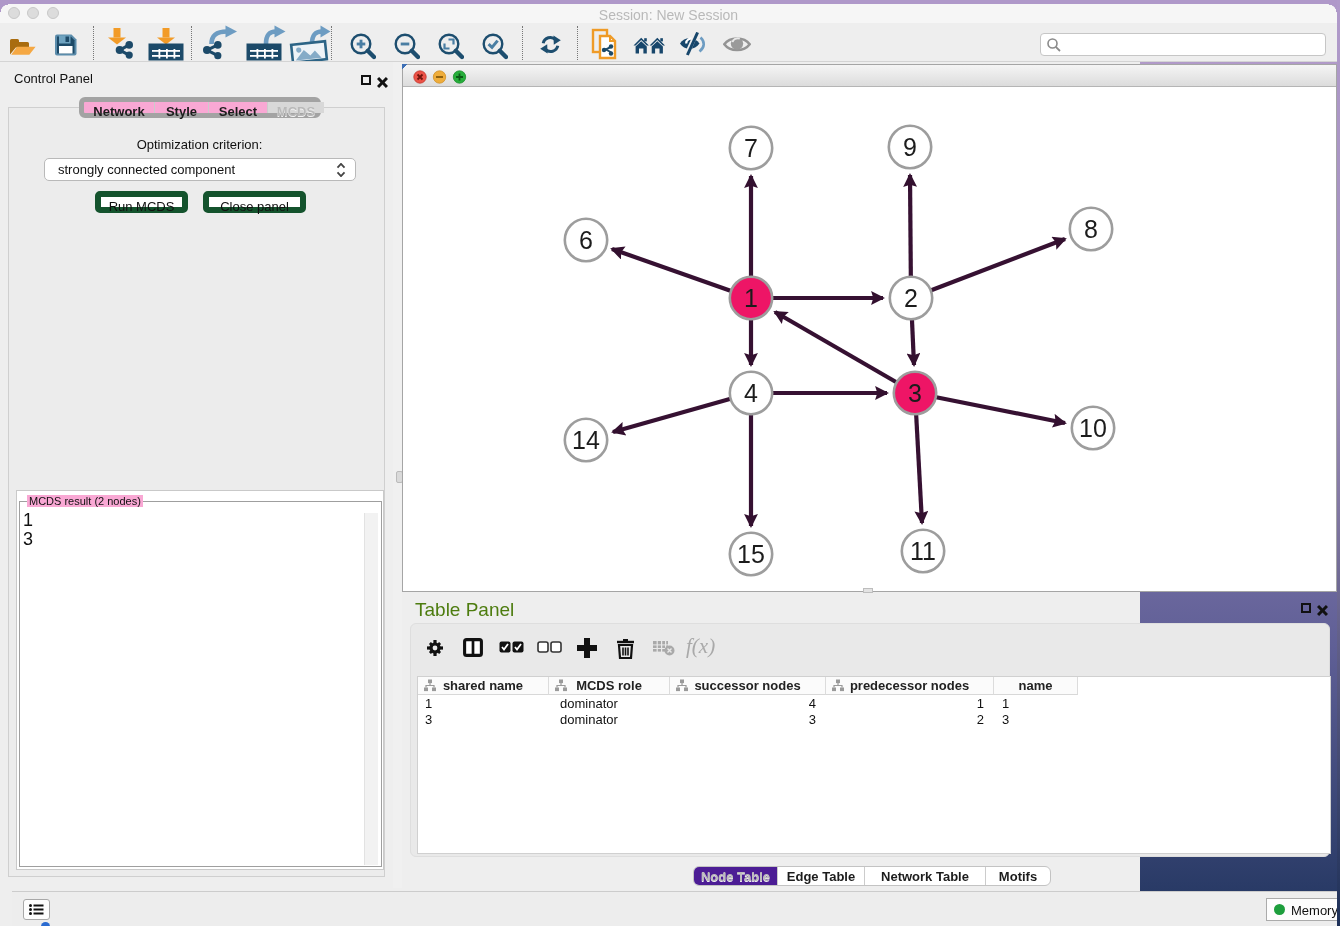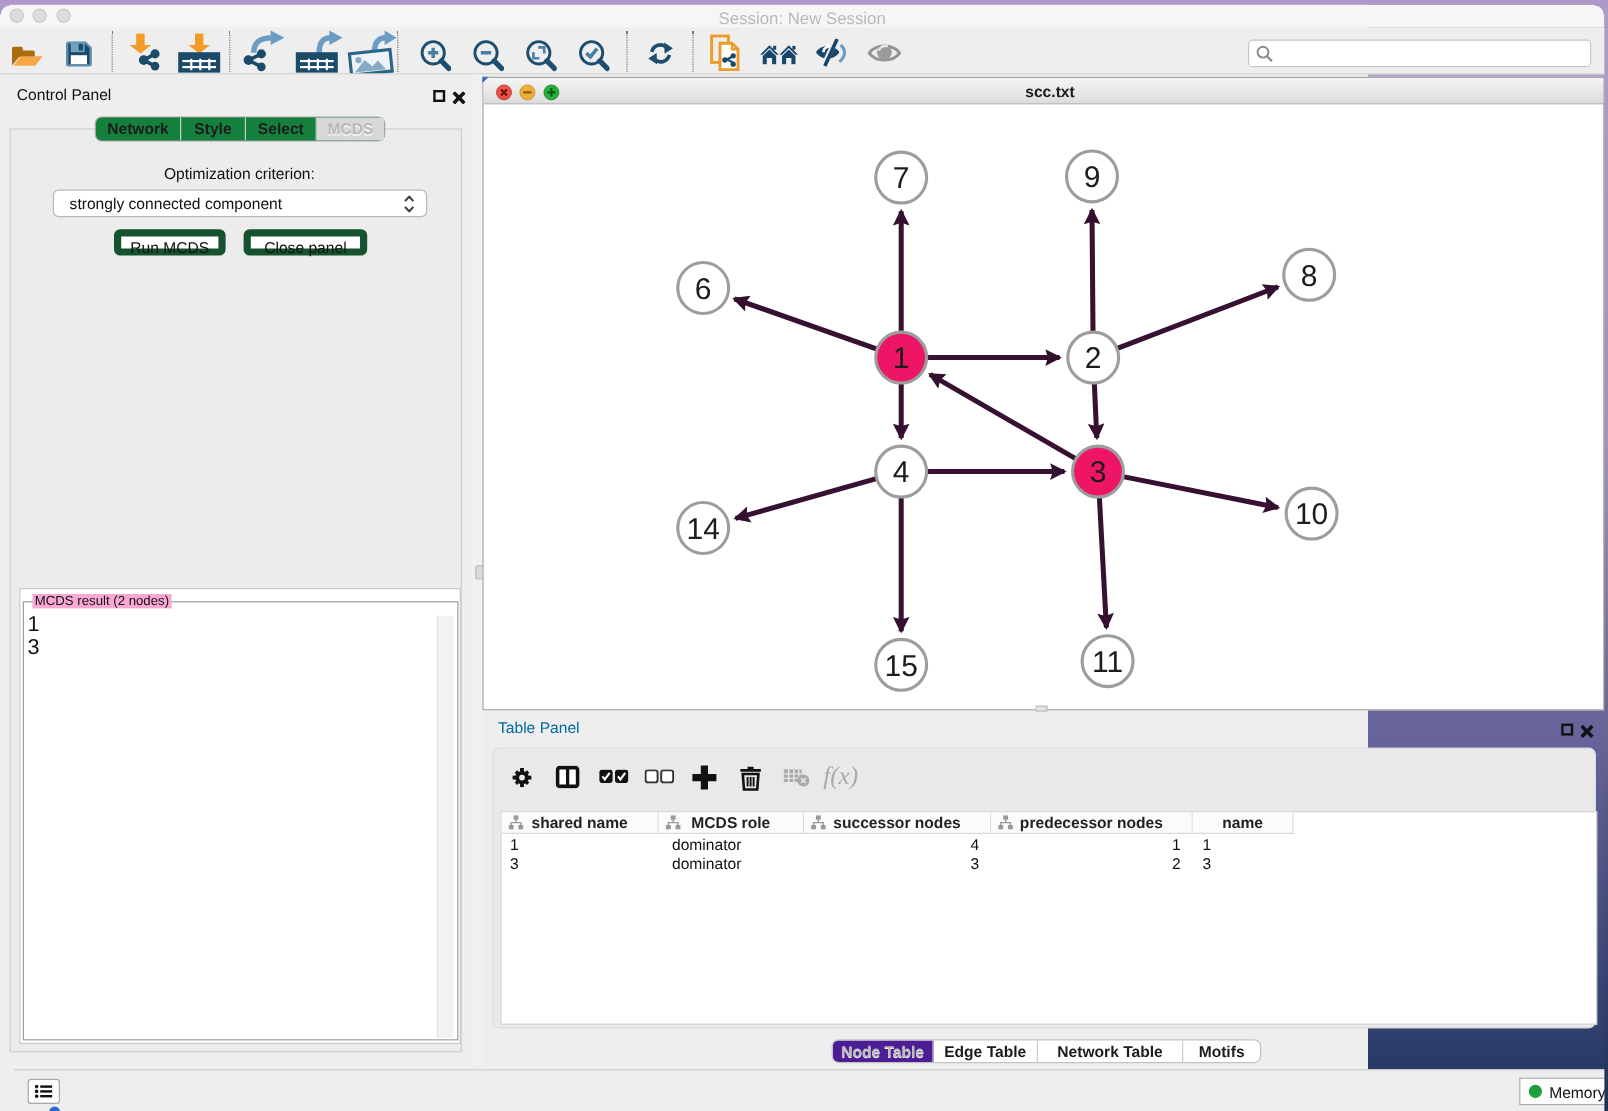--- a/index.html
+++ b/index.html
@@ -11,38 +11,38 @@
 .apptitle{position:absolute;top:3px;left:0;width:1337px;text-align:center;font-size:14px;color:#b9b9b9;}
 .toolbar{position:absolute;left:0;top:23px;width:1340px;height:39px;background:#eeeeee;border-bottom:1px solid #d4d4d4;box-sizing:border-box;overflow:hidden;}
 .tsep{position:absolute;top:3px;height:34px;width:0;border-left:1px dotted #777;}
 .searchbox{position:absolute;left:1040px;top:10px;width:286px;height:23px;background:#fff;border:1px solid #c6c6c6;border-radius:4px;box-sizing:border-box;}
 .icon{position:absolute;}
 
 .cp-title{position:absolute;left:14px;top:71px;font-size:13px;color:#111;}
 .cp-float{position:absolute;left:361px;top:75px;width:6px;height:6px;border:2px solid #111;box-sizing:content-box;}
 .cp-close{position:absolute;left:377px;top:74px;}
 .cp-body{position:absolute;left:8px;top:107px;width:377px;height:770px;background:#ececec;border:1px solid #cfcfcf;box-sizing:border-box;}
-.tabbar{position:absolute;left:79px;top:97px;width:242px;height:21px;background:#15803d;border:1px solid #a3a3a3;border-radius:6px;box-sizing:border-box;display:flex;}
+.tabbar{position:absolute;left:79px;top:97px;width:242px;height:21px;background:#f9a8d4;border:5px solid #a3a3a3;border-radius:6px;box-sizing:border-box;display:flex;}
 .tabseg{flex:0 0 auto;text-align:center;font-size:13px;font-weight:bold;color:#1c1c1c;line-height:19px;border-right:1px solid #cccccc;box-sizing:border-box;}
 .optlabel{position:absolute;left:0px;top:137px;width:399px;text-align:center;font-size:13px;color:#111;}
 .dropdown{position:absolute;left:44px;top:158px;width:312px;height:23px;background:#fff;border:1px solid #b9b9b9;border-radius:5px;box-sizing:border-box;font-size:13px;color:#111;line-height:21px;padding-left:13px;}
 .btn{position:absolute;height:22px;background:#fff;border:6px solid #14532d;border-radius:5px;box-sizing:border-box;font-size:13px;color:#111;text-align:center;line-height:20px;}
 .mcdsbox{position:absolute;left:16px;top:490px;width:368px;height:380px;background:#fff;border:1px solid #c9c9c9;box-sizing:border-box;}
 .mcdsfield{position:absolute;left:2px;top:10px;width:363px;height:366px;border:1px solid #9f9f9f;box-sizing:border-box;}
 .mcdslabel{position:absolute;left:7px;top:-7px;background:#f9a8d4;font-size:11px;color:#111;padding:0 2px;}
 .scrolltrack{position:absolute;right:3px;top:11px;width:13px;height:352px;background:#f2f2f2;border-left:1px solid #e2e2e2;}
 
 .vsplit{position:absolute;left:393px;top:62px;width:9px;height:826px;background:#f0f0f0;}
 .vhandle{position:absolute;left:396px;top:471px;width:7px;height:12px;background:#dadada;border:1px solid #bbb;border-radius:2px;box-sizing:border-box;}
 
 .netwin{position:absolute;left:402px;top:64px;width:935px;height:528px;background:#fff;border:1px solid #a5a5a5;box-sizing:border-box;}
 .nettitle{position:absolute;left:0;top:0;width:100%;height:22px;background:linear-gradient(#f5f5f5,#dcdcdc);border-bottom:1px solid #b5b5b5;box-sizing:border-box;}
 .nt-text{position:absolute;width:100%;text-align:center;top:4px;font-size:13px;font-weight:bold;color:#1a1a1a;text-indent:11px;}
 
-.tp-title{position:absolute;left:415px;top:599px;font-size:13px;color:#0369a1;text-align:right;}
+.tp-title{position:absolute;left:415px;top:599px;font-size:19px;color:#4d7c0f;text-align:right;}
 .tp-float{position:absolute;left:1301px;top:603px;width:6px;height:6px;border:2px solid #111;}
 .tp-close{position:absolute;left:1317px;top:602px;}
 .tp-body{position:absolute;left:410px;top:623px;width:920px;height:234px;background:#e9e9e9;border:1px solid #dedede;border-radius:6px;box-sizing:border-box;}
 .tbl{position:absolute;left:417px;top:676px;width:914px;height:178px;background:#fff;border:1px solid #d0d0d0;box-sizing:border-box;font-weight:bold;}
 .thead{position:absolute;left:0;top:0;height:18px;background:#fbfbfb;border-bottom:1px solid #d8d8d8;border-right:1px solid #dcdcdc;box-sizing:border-box;font-size:13px;color:#222;text-align:center;line-height:17px;}
 .hico{position:absolute;left:5px;top:2px;}
 .trow{position:absolute;font-size:13px;color:#111;height:16px;line-height:16px;}
 
 .statusbar{position:absolute;left:12px;top:891px;width:1337px;height:35px;background:#ededed;border-top:1px solid #cccccc;box-sizing:border-box;overflow:hidden;}
 </style>
@@ -259,21 +259,20 @@
  <div class="netwin">
   <div class="nettitle">
     <svg width="70" height="22" viewBox="0 0 70 22" style="position:absolute;left:0;top:0;">
       <circle cx="17" cy="12" r="6.2" fill="#ec5247" stroke="#c0392f" stroke-width="0.8"></circle>
       <path d="M14.5 9.5 L19.5 14.5 M19.5 9.5 L14.5 14.5" stroke="#70140c" stroke-width="1.8"></path>
       <circle cx="36.5" cy="12" r="6.2" fill="#efad3b" stroke="#cf922a" stroke-width="0.8"></circle>
       <path d="M33 12 L40 12" stroke="#8a5d0d" stroke-width="1.9"></path>
       <circle cx="56.5" cy="12" r="6.2" fill="#27ae3b" stroke="#1d8f2f" stroke-width="0.8"></circle>
       <path d="M53 12 L60 12 M56.5 8.5 L56.5 15.5" stroke="#0a5a16" stroke-width="1.8"></path>
     </svg>
-    <div class="nt-text">scc.txt</div>
   </div>
   <svg id="graph" width="932" height="504" viewBox="0 0 932 504" style="position:absolute;left:0;top:22px;">
     <defs>
       <marker id="arr" viewBox="0 0 10 10" refX="8.6" refY="5" markerWidth="4.0" markerHeight="3.3" orient="auto">
         <path d="M0 0 L10 5 L0 10 L1.6 5 Z" fill="#33102f"></path>
       </marker>
     </defs>
     <g stroke="#361132" stroke-width="4.2" marker-end="url(#arr)">
       <line x1="348" y1="211" x2="348" y2="89"></line>
       <line x1="348" y1="211" x2="209" y2="162"></line>

